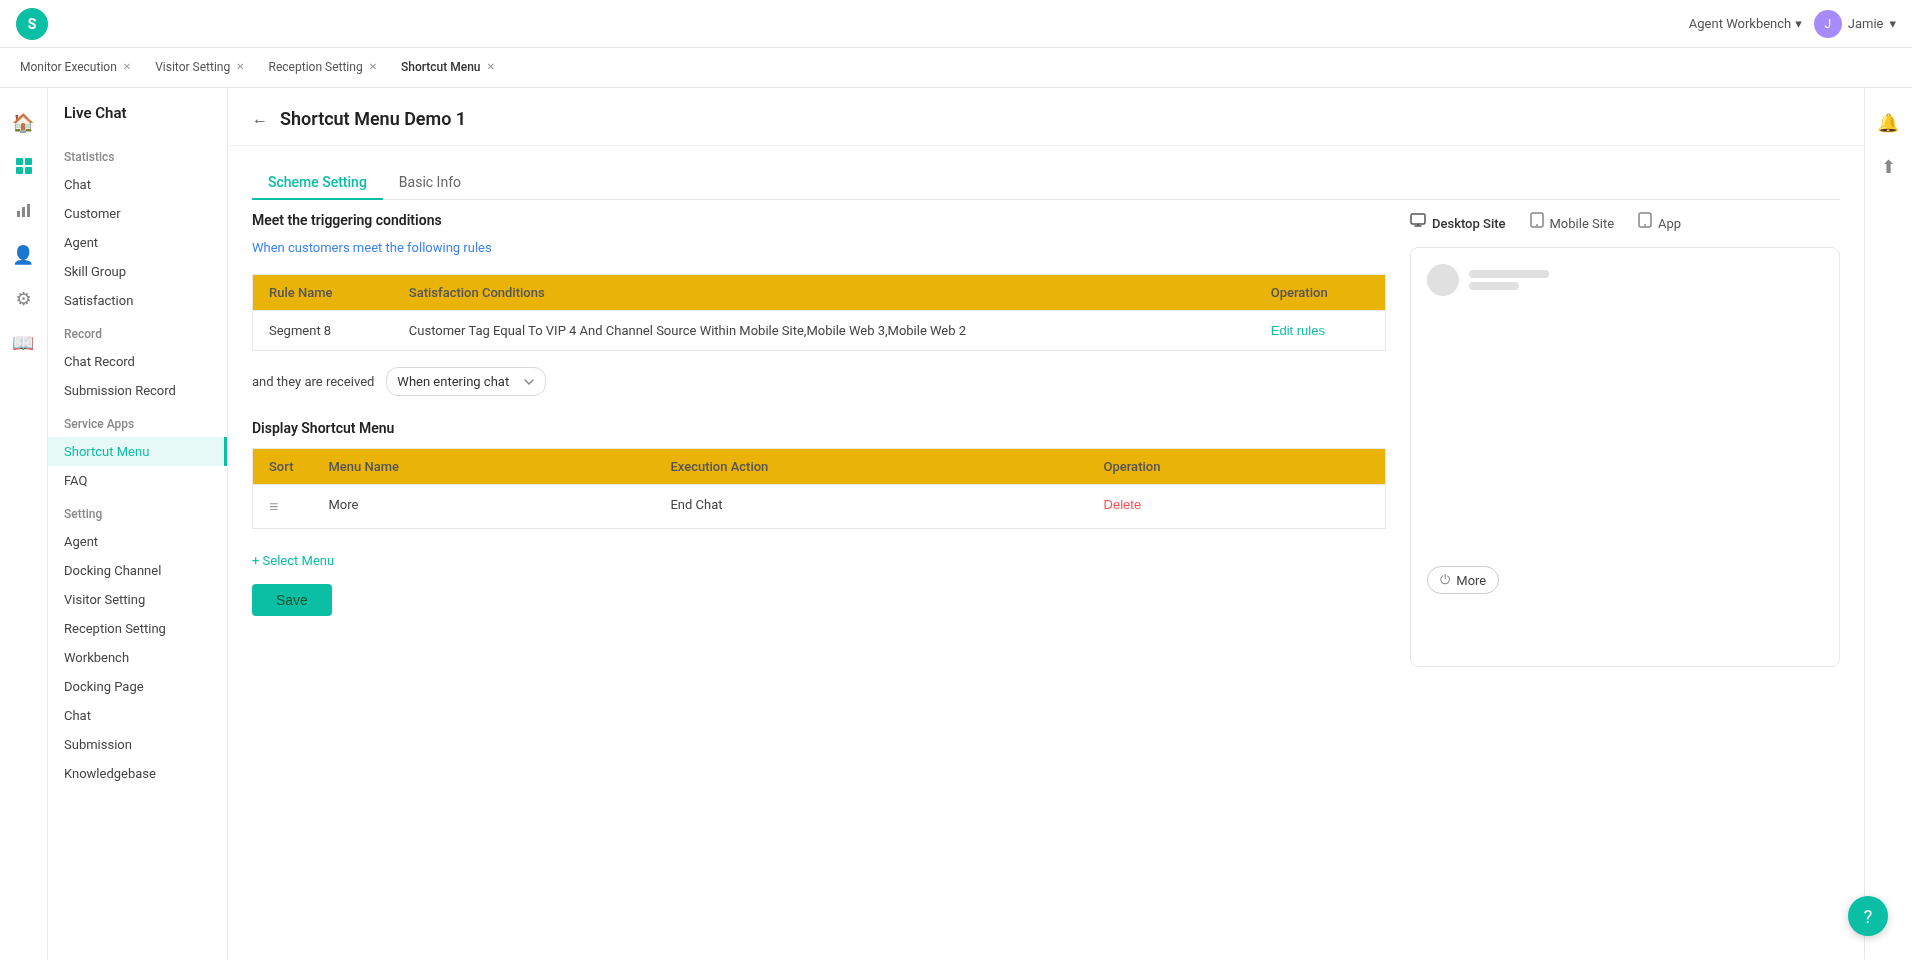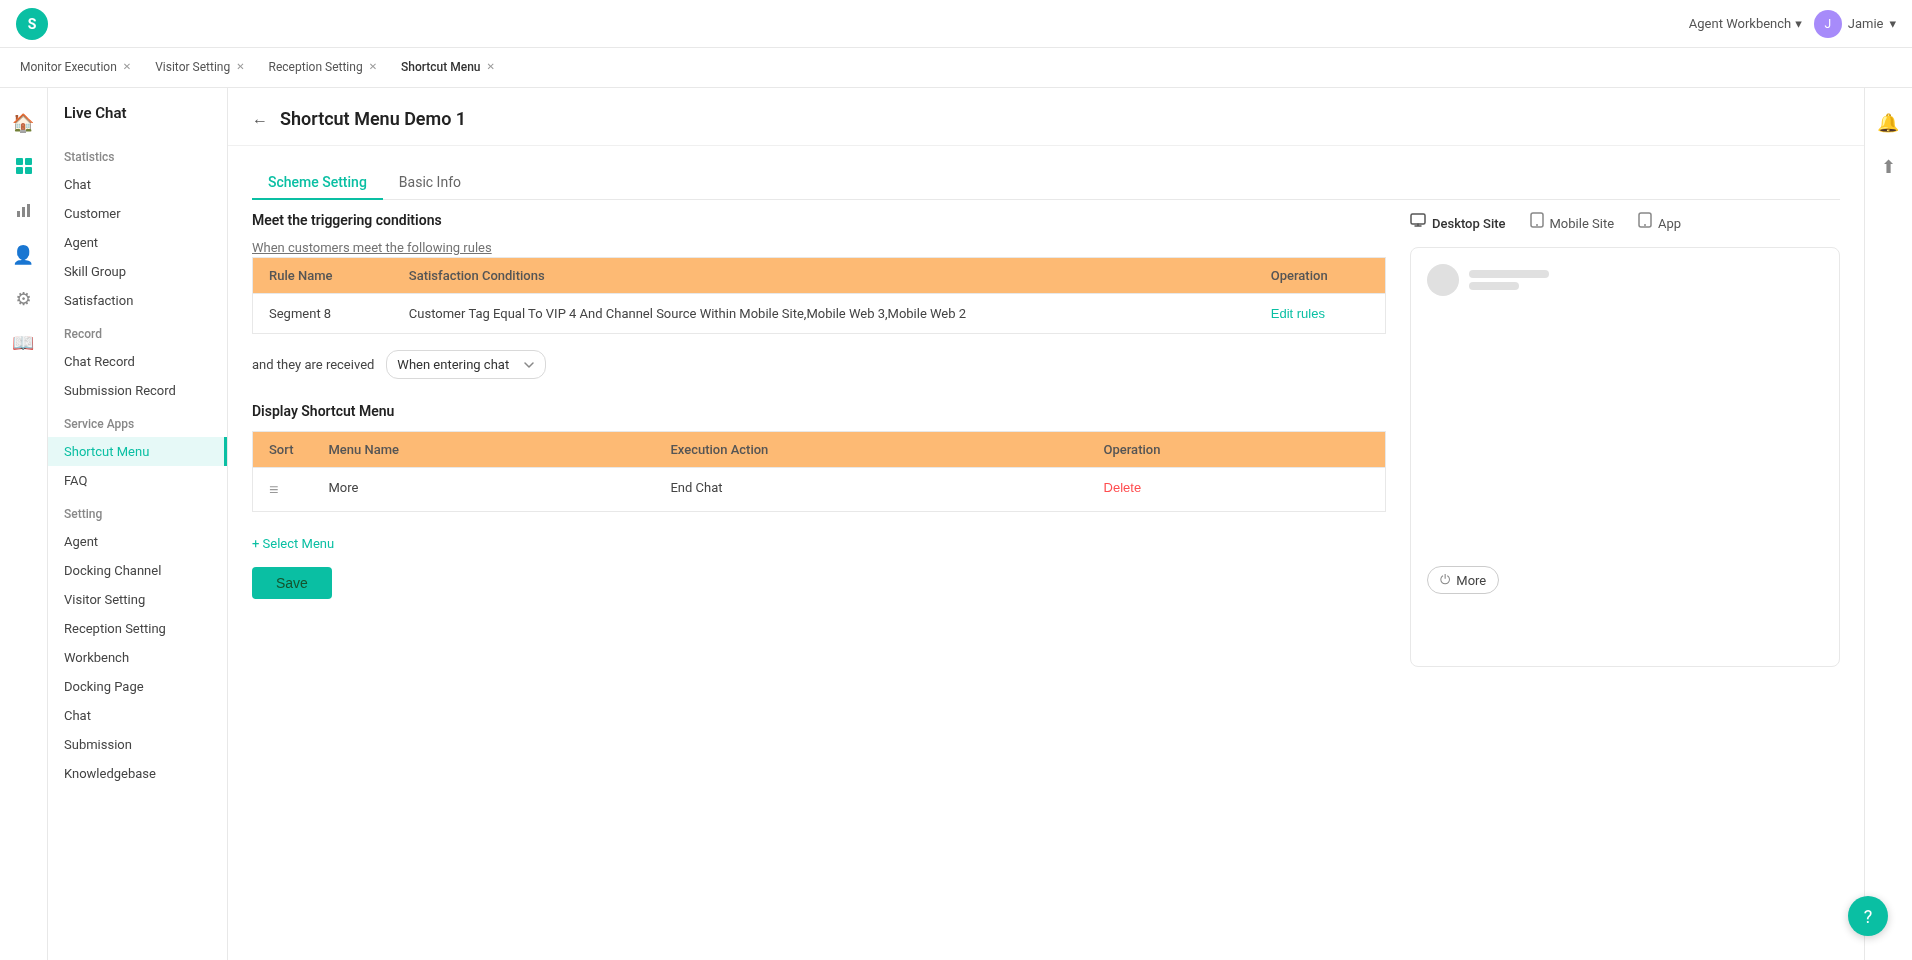--- a/index.html
+++ b/index.html
@@ -50,25 +50,25 @@
     .sub-tab { padding: 8px 16px; font-size: 14px; color: #666; cursor: pointer; border-bottom: 2px solid transparent; margin-bottom: -1px; }
     .sub-tab.active { color: #0abfa3; border-bottom: 2px solid #0abfa3; font-weight: 500; }
 
     
     .two-col { display: flex; gap: 24px; }
     .left-col { flex: 1; min-width: 0; }
     .right-col { width: 430px; flex-shrink: 0; }
 
     
     .section-title { font-size: 14px; font-weight: 600; color: #222; margin-bottom: 12px; }
-    .section-subtitle { font-size: 13px; color: #737373; margin-bottom: 2px; text-decoration: underline; }
+    .section-subtitle { font-size: 13px; color: #3b82f6; margin-bottom: 19px; }
 
     
     .data-table { width: 100%; border: 1px solid #e8e8e8; border-radius: 4px; border-collapse: collapse; margin-bottom: 16px; }
-    .data-table th { background: #fdba74; padding: 10px 16px; text-align: left; font-size: 13px; font-weight: 500; color: #555; border-bottom: 1px solid #e8e8e8; }
+    .data-table th { background: #eab308; padding: 10px 16px; text-align: left; font-size: 13px; font-weight: 500; color: #555; border-bottom: 1px solid #e8e8e8; }
     .data-table td { padding: 12px 16px; font-size: 13px; color: #444; border-bottom: 1px solid #f0f0f0; vertical-align: top; }
     .data-table tr:last-child td { border-bottom: none; }
     .link-btn { color: #0abfa3; cursor: pointer; text-decoration: none; background: none; border: none; font-size: 13px; }
     .link-btn.red { color: #ff4d4f; }
 
     
     .dropdown-row { display: flex; align-items: center; gap: 12px; margin: 16px 0; font-size: 13px; color: #444; text-align: center; }
     .select-box { display: flex; align-items: center; gap: 8px; border: 1px solid #d9d9d9; border-radius: 12px; padding: 6px 10px; font-size: 13px; color: #333; cursor: pointer; min-width: 160px; background: #fff; }
     .select-box svg { margin-left: auto; }
 

